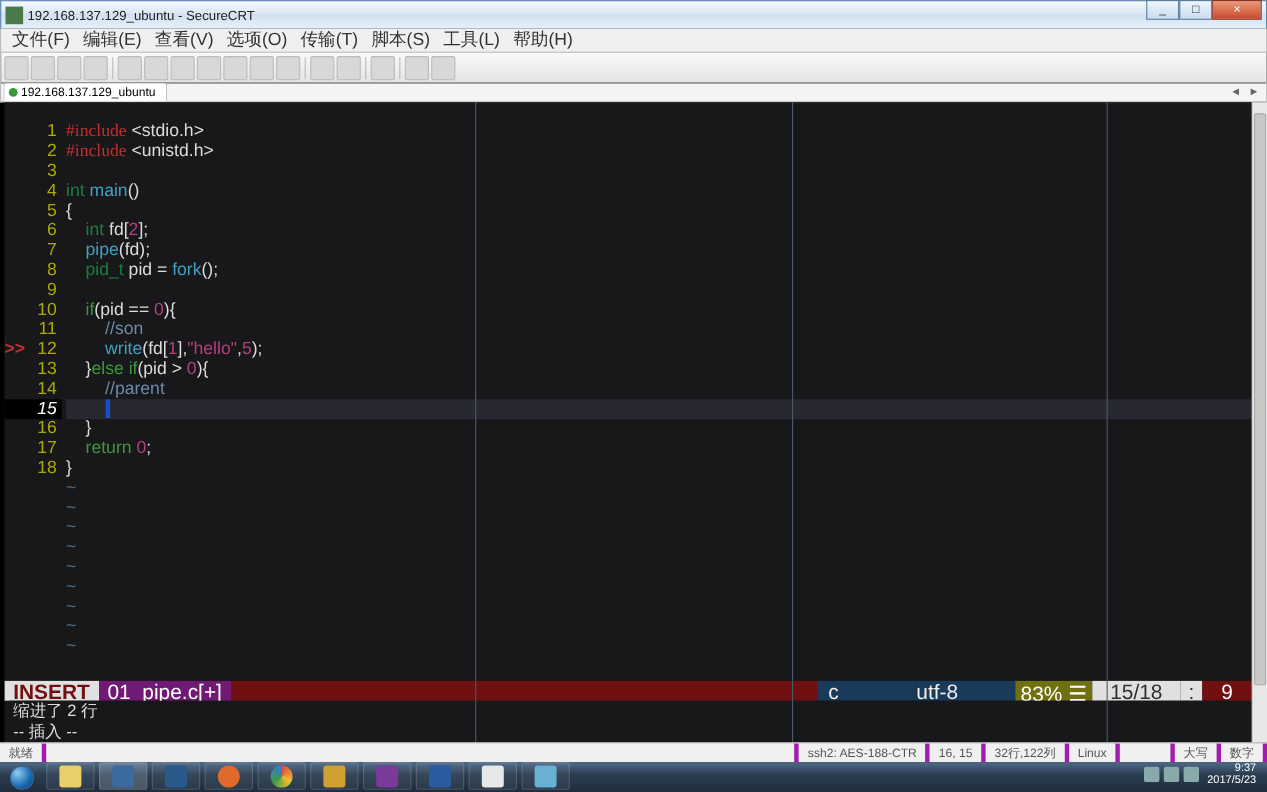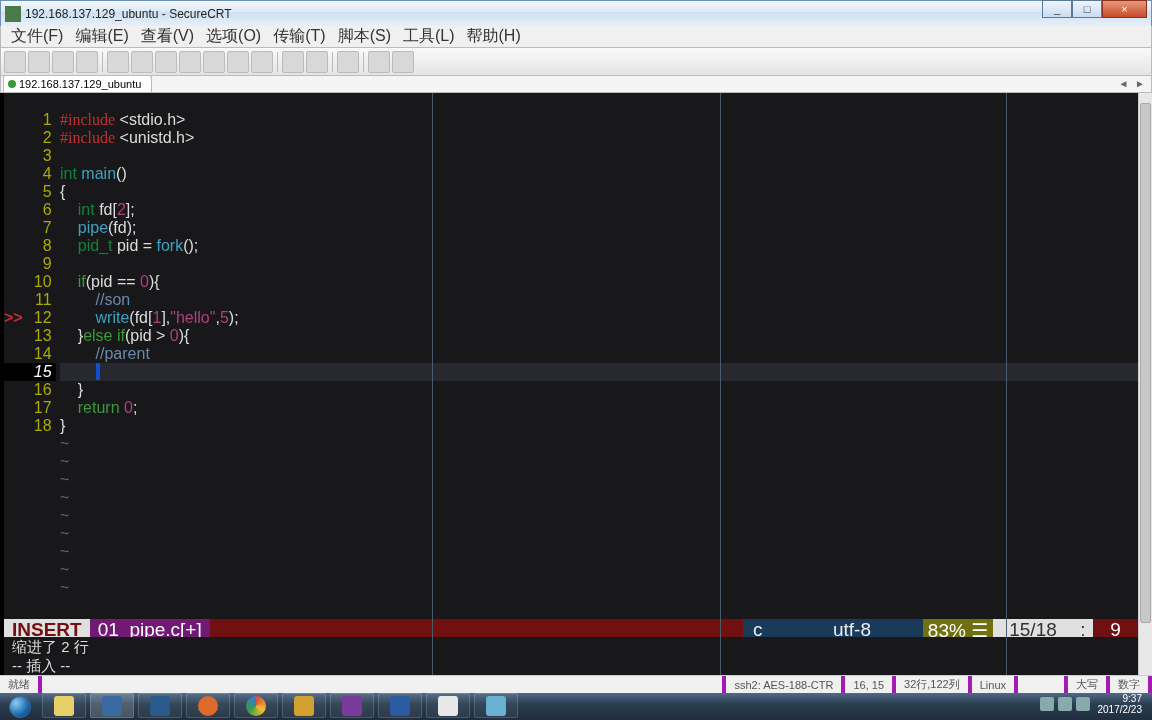--- a/index.html
+++ b/index.html
@@ -242,16 +242,16 @@
     </div>
   <div class="tbico">
       <div class="i" style="background:#6ab0d0"></div>
     </div>
   <div class="tray">
     <div class="ic"></div>
     <div class="ic"></div>
     <div class="ic"></div>
     <div class="tt">
       <div>9:37</div>
-        <div>2017/2/23</div>
+        <div>2017/5/23</div>
     </div>
   </div>
 </div>
 
 </body></html>

